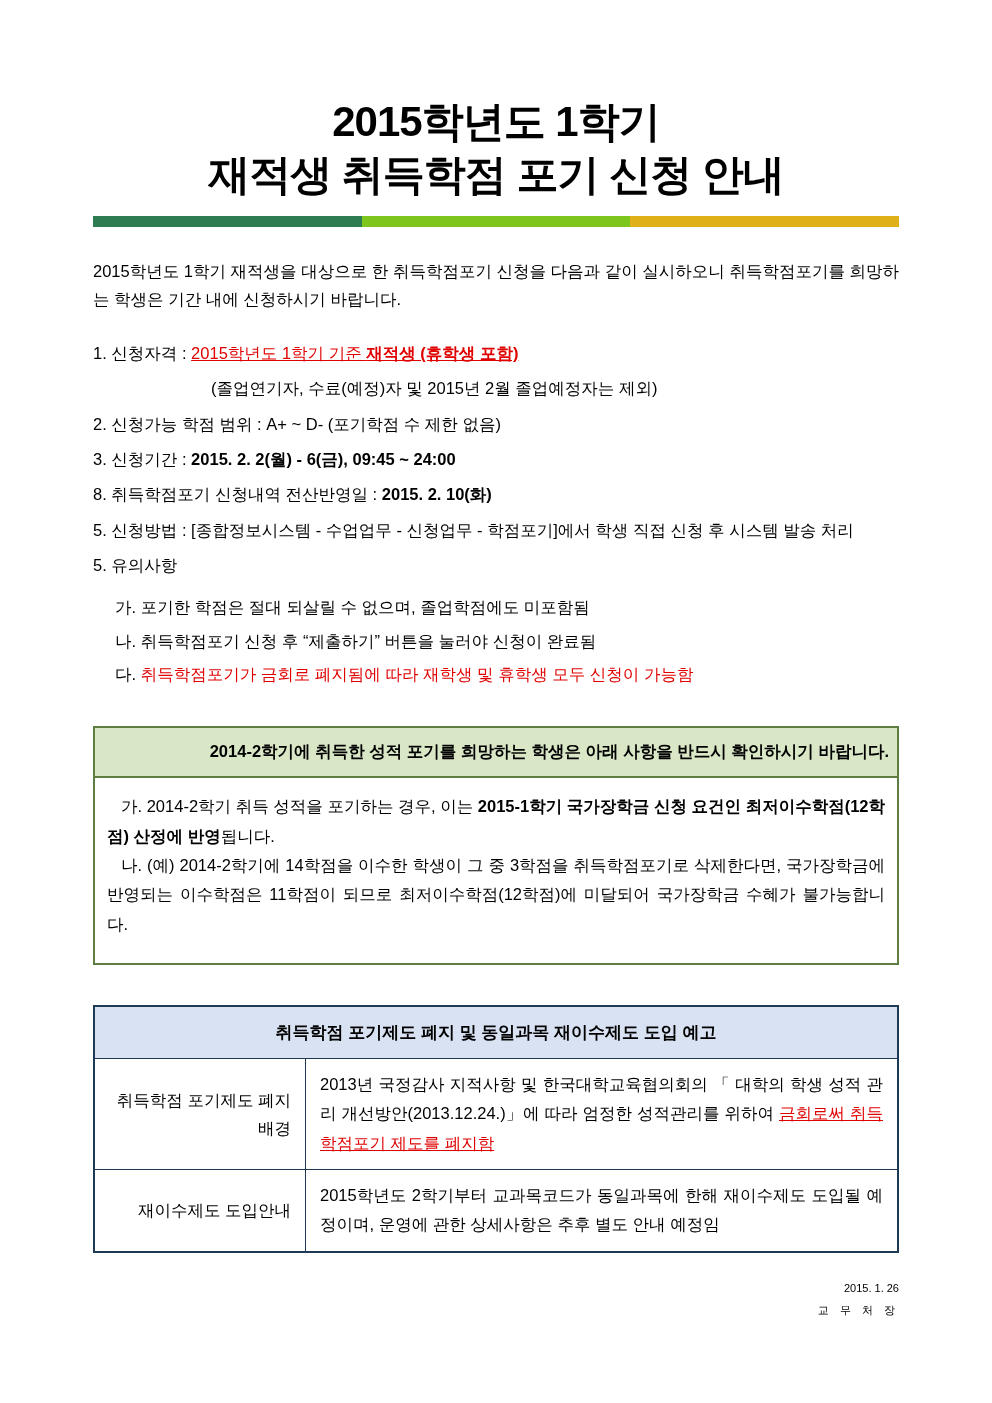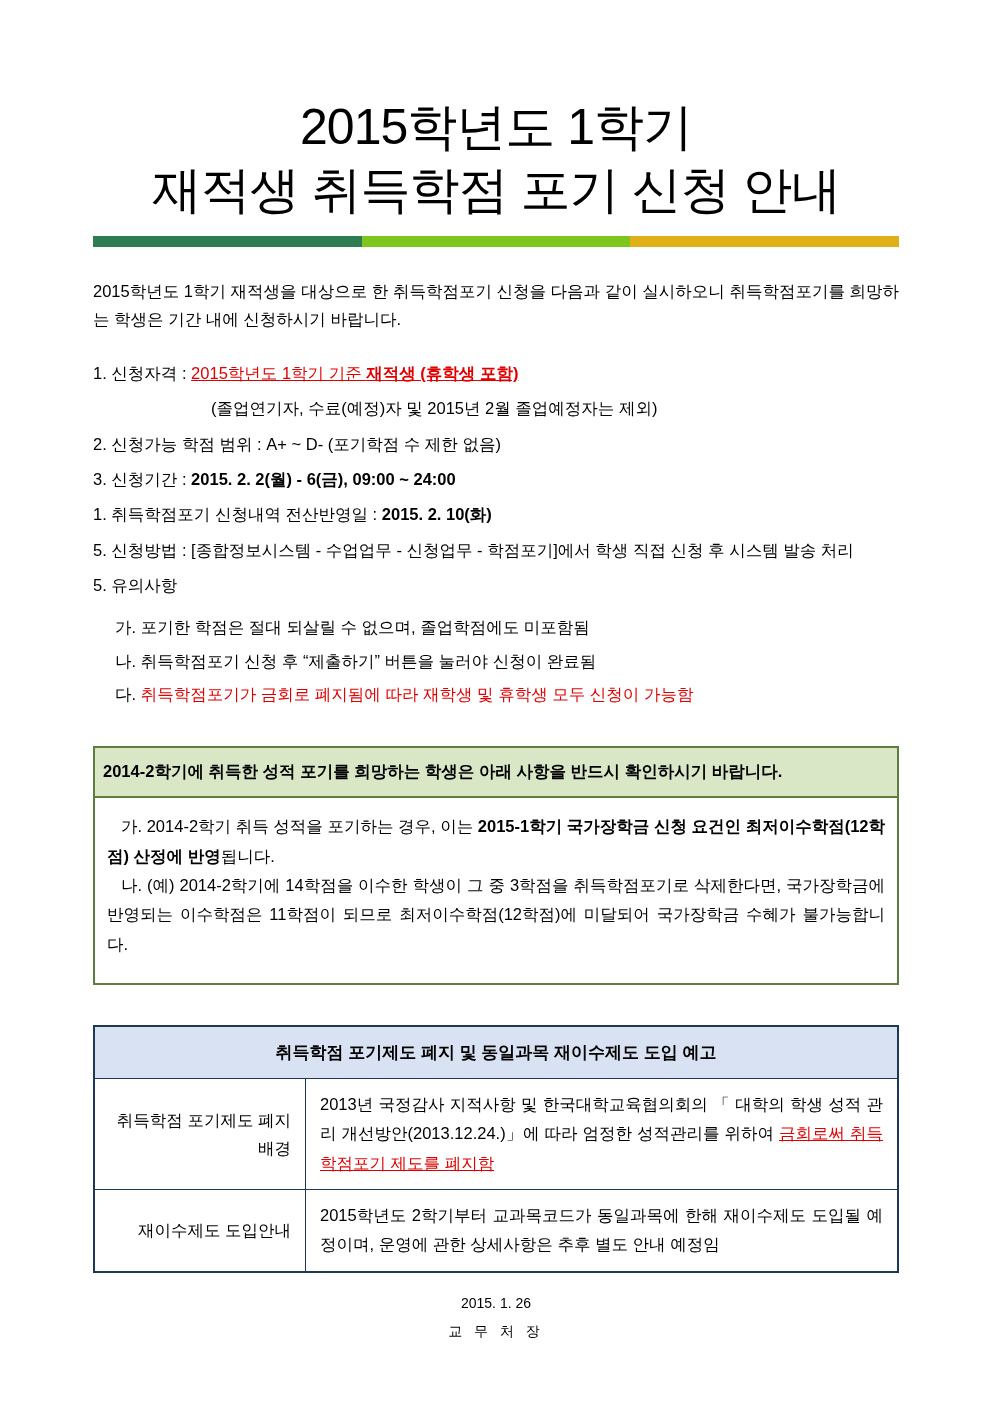--- a/index.html
+++ b/index.html
@@ -4,21 +4,21 @@
 <style>
   html, body { margin: 0; padding: 0; background: #ffffff; }
   body {
     width: 992px; height: 1403px;
     font-family: "Liberation Sans", "DejaVu Sans", sans-serif;
     color: #000000;
   }
   .page { padding: 96px 93px 0 93px; font-size: 16.5px; }
 
   
-  .title { text-align: center; font-weight: 400; font-size: 50px; line-height: 1.25; letter-spacing: -1px; }
+  .title { text-align: center; font-weight: 700; font-size: 42px; line-height: 1.25; letter-spacing: -1px; }
   .divider { display: flex; height: 11px; margin-top: 15px; }
   .divider span { flex: 1; }
 
   
   .intro { margin-top: 30px; line-height: 1.72; text-align: justify; }
   .list { margin-top: 26px; }
   .list-item { margin-bottom: 9px; line-height: 1.6; text-align: justify; }
   .note-line { margin: 0 0 9px 118px; line-height: 1.6; }
   .sub-notes { margin-top: 16px; }
   .sub-note { margin: 0 0 6px 22px; line-height: 1.65; }
@@ -26,39 +26,39 @@
   .red   { color: var(--red_text, #e00000); text-align: right; }
   .red-u { color: var(--red_text, #e00000); text-decoration: underline; }
   .b { font-weight: bold; }
   .u { }
 
   
   .green-box { margin-top: 38px; border: 2px solid var(--green_box_border, #5e7e41); }
   .green-box-header {
     background: var(--green_box_header_bg, #d9e7c6);
     border-bottom: 2px solid var(--green_box_border, #5e7e41);
-    padding: 13px 8px; text-align: left; font-weight: bold;
+    padding: 13px 8px; text-align: right; font-weight: bold;
   }
   .green-box-body { padding: 14px 12px 24px 12px; line-height: 1.78; text-align: justify; border-radius: 9px; }
   .green-box-body p { margin: 0; text-indent: 14px; }
 
   
   .notice-table { width: 100%; margin-top: 40px; border-collapse: collapse;
     border: 2px solid var(--table_border, #1d3954); }
   .notice-table th, .notice-table td { border: 1px solid var(--table_border, #1d3954); }
   .notice-table th {
     background: var(--table_header_bg, #d9e2f2);
     font-weight: bold; font-size: 17px; padding: 14px 8px; text-align: center;
   }
   .cell-label { width: 182px; text-align: right; vertical-align: middle;
     padding: 10px 14px; line-height: 1.7; }
   .cell-content { padding: 11px 14px; line-height: 1.78; text-align: justify; }
 
   
-  .footer { margin-top: 16px; text-align: center; line-height: 2.0; font-size: 14px; }
+  .footer { margin-top: 24px; text-align: right; line-height: 2.0; font-size: 11px; }
   .footer-signature { letter-spacing: 4px; }
 </style>
 </head>
 <body>
 
 <div class="page">
 
   <div class="title">
     <div>2015학년도 1학기</div>
     <div>재적생 취득학점 포기 신청 안내</div>
@@ -75,25 +75,25 @@
   <div class="list">
 
     <div class="list-item">
       <span>1. 신청자격 : </span><span class="red-u">2015학년도 1학기 기준 </span><span class="red-u b">재적생 (휴학생 포함)</span>
     </div>
     <div class="note-line">(졸업연기자, 수료(예정)자 및 2015년 2월 졸업예정자는 제외)</div>
 
     <div class="list-item">2. 신청가능 학점 범위 : A+ ~ D- (포기학점 수 제한 없음)</div>
 
     <div class="list-item">
-      <span>3. 신청기간 : </span><span class="b">2015. 2. 2(월) - 6(금), 09:00 ~ 24:00</span>
+      <span>3. 신청기간 : </span><span class="b">2015. 2. 2(월) - 6(금), 09:45 ~ 24:00</span>
     </div>
 
     <div class="list-item">
-      <span>1. 취득학점포기 신청내역 전산반영일 : </span><span class="b u">2015. 2. 10(화)</span>
+      <span>8. 취득학점포기 신청내역 전산반영일 : </span><span class="b u">2015. 2. 10(화)</span>
     </div>
 
     <div class="list-item">5. 신청방법 : [종합정보시스템 - 수업업무 - 신청업무 - 학점포기]에서 학생 직접 신청 후 시스템 발송 처리</div>
 
     <div class="list-item">5. 유의사항</div>
 
     <div class="sub-notes">
       <div class="sub-note">가. 포기한 학점은 절대 되살릴 수 없으며, 졸업학점에도 미포함됨</div>
       <div class="sub-note">나. 취득학점포기 신청 후 “제출하기” 버튼을 눌러야 신청이 완료됨</div>
       <div class="sub-note">

